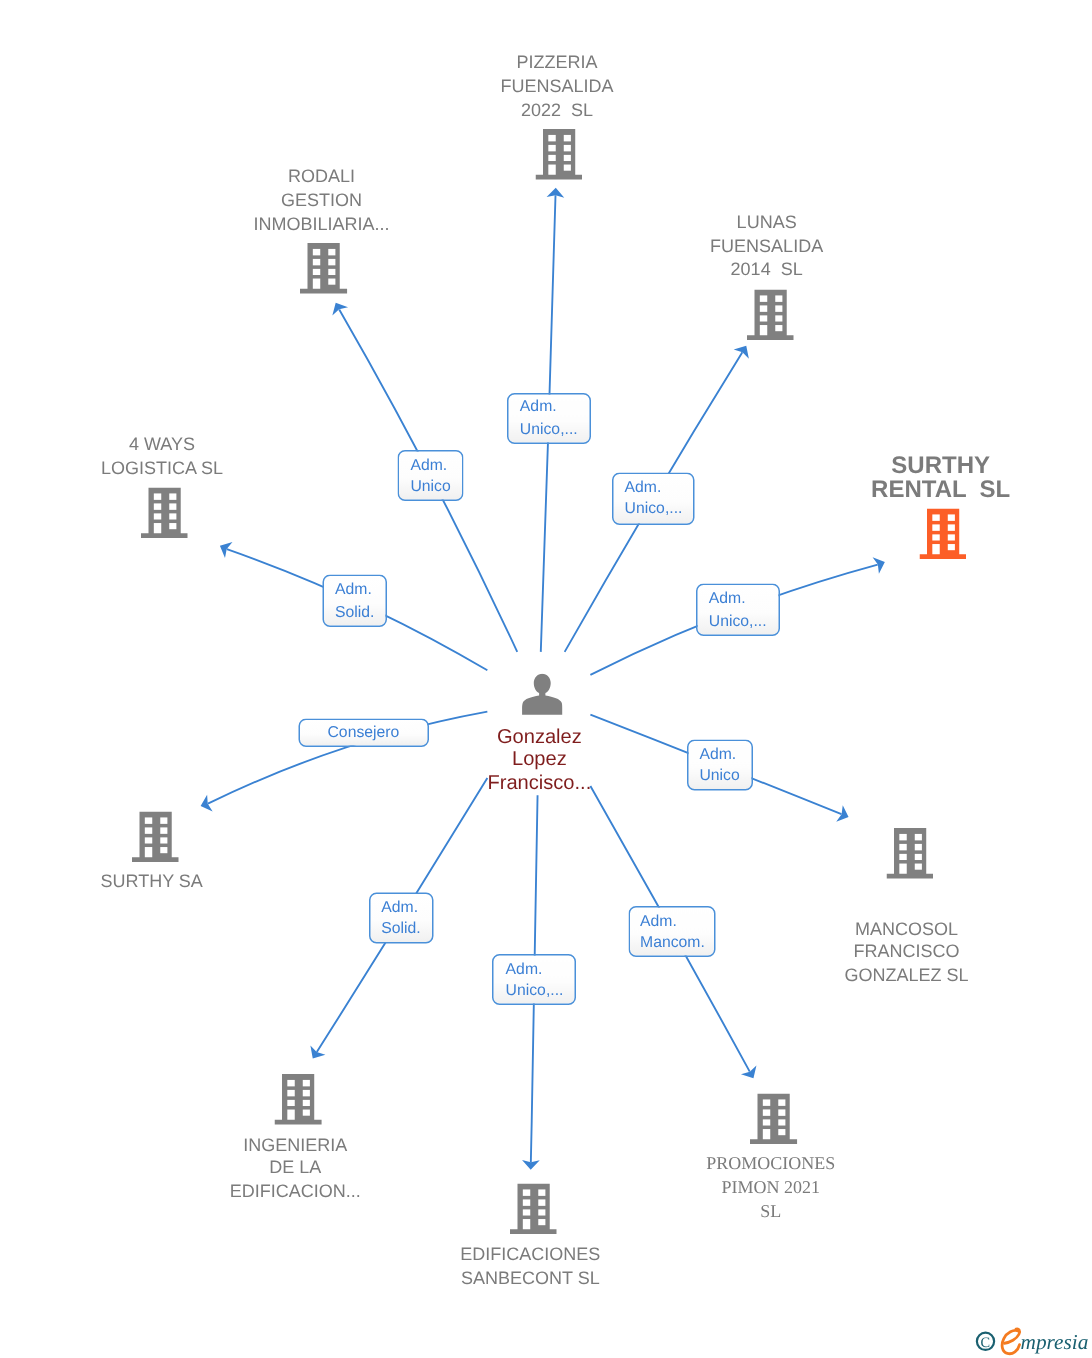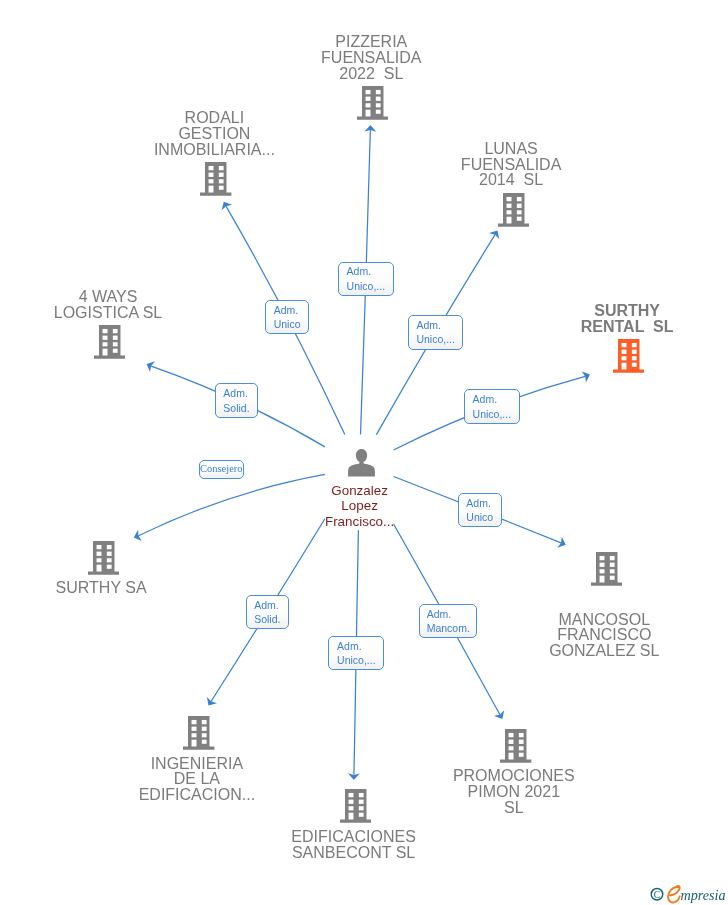--- a/index.html
+++ b/index.html
@@ -5,21 +5,21 @@
 <style>
   html,body{margin:0;padding:0;background:#ffffff;}
   body{width:728px;height:905px;overflow:hidden;font-family:"Liberation Sans",sans-serif;
        }
   #stage{position:relative;width:728px;height:905px;background:#ffffff;}
   #edges{position:absolute;left:0;top:0;width:728px;height:905px;overflow:visible;}
   .edge{stroke:#3a82d2;stroke-width:1.25;fill:none;}
   .arrow{fill:#3a82d2;}
   .node-icon{position:absolute;line-height:0;}
   .node-label{position:absolute;width:200px;text-align:center;color:#7b7b7b;
-      font-size:16px;line-height:15.7px;white-space:pre;transform:translateZ(0);}
+      font-size:12px;line-height:15.7px;white-space:pre;transform:translateZ(0);}
   .center-label{position:absolute;width:200px;text-align:center;color:#7f1d1d;
       font-size:13.4px;line-height:15.7px;white-space:pre;transform:translateZ(0);}
   .node-label.hl{font-weight:bold;font-size:16px;}
   .elabel{position:absolute;box-sizing:border-box;
       border:1.3px solid #4a90d9;border-radius:5px;
       background:linear-gradient(180deg,#ffffff 0%,#fdfdfd 55%,#f0f0f0 100%);
       color:#3b7fd4;font-size:10.5px;line-height:14.4px;text-align:left;
       white-space:pre;display:flex;align-items:center;justify-content:center;transform:translateZ(0);}
   #footer{position:absolute;left:650px;top:884.2px;transform:translateZ(0);}
 </style>
@@ -225,36 +225,36 @@
           <path d="M0,30.5 H31.4 V33.75 H0 Z M5.0,0 H26.5 V30.5 H5.0 Z" fill="currentColor"></path>
           <rect x="8.55" y="3.95" width="4.95" height="4.30" fill="#fff"></rect>
           <rect x="18.85" y="3.95" width="4.75" height="4.30" fill="#fff"></rect>
           <rect x="8.55" y="10.60" width="4.95" height="4.30" fill="#fff"></rect>
           <rect x="18.85" y="10.60" width="4.75" height="4.30" fill="#fff"></rect>
           <rect x="8.55" y="17.25" width="4.95" height="4.10" fill="#fff"></rect>
           <rect x="18.85" y="17.25" width="4.75" height="4.10" fill="#fff"></rect>
           <rect x="8.55" y="23.70" width="4.95" height="6.80" fill="#fff"></rect>
           <rect x="18.85" y="23.70" width="4.75" height="4.10" fill="#fff"></rect>
         </svg></div>
-      <div class="node-label" style="left:413.80px;top:768.45px;">PROMOCIONES
+      <div class="node-label" style="left:413.80px;top:768.45px;font-family:Liberation Serif, serif;">PROMOCIONES
 PIMON 2021
 SL</div>
     </div>
 
     <div class="elabel" style="left:337.90px;top:261.75px;width:55.90px;height:34.30px;">Adm.
 Unico,...</div>
     <div class="elabel" style="left:265.12px;top:300.43px;width:43.90px;height:33.90px;">Adm.
 Unico</div>
     <div class="elabel" style="left:407.88px;top:315.45px;width:55.60px;height:34.10px;">Adm.
 Unico,...</div>
     <div class="elabel" style="left:463.89px;top:389.46px;width:55.90px;height:34.40px;">Adm.
 Unico,...</div>
     <div class="elabel" style="left:214.67px;top:383.35px;width:43.70px;height:34.40px;">Adm.
 Solid.</div>
-    <div class="elabel" style="left:198.77px;top:460px;width:45px;height:19.10px;font-family:Liberation Serif, serif;">Consejero</div>
+    <div class="elabel" style="left:198.77px;top:479px;width:87px;height:19.10px;">Consejero</div>
     <div class="elabel" style="left:457.83px;top:493.17px;width:43.80px;height:34.30px;">Adm.
 Unico</div>
     <div class="elabel" style="left:245.58px;top:594.91px;width:43.50px;height:34.20px;">Adm.
 Solid.</div>
     <div class="elabel" style="left:328.40px;top:636.16px;width:55.90px;height:34.20px;">Adm.
 Unico,...</div>
     <div class="elabel" style="left:419.10px;top:604.14px;width:58.40px;height:33.90px;">Adm.
 Mancom.</div>
 
   <div id="footer">

